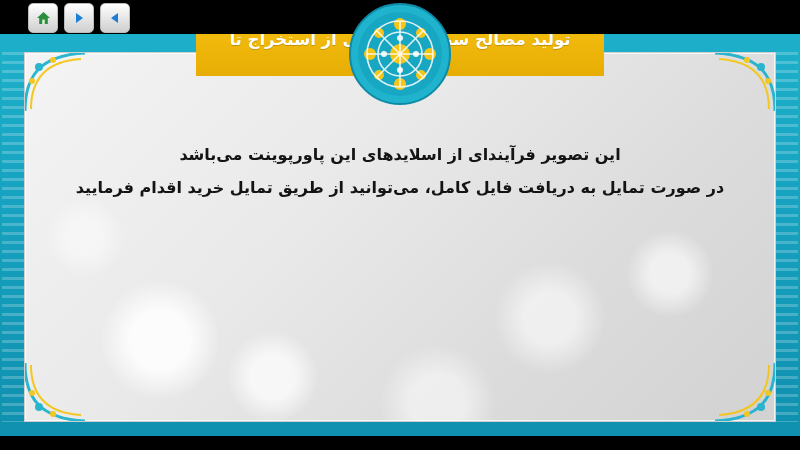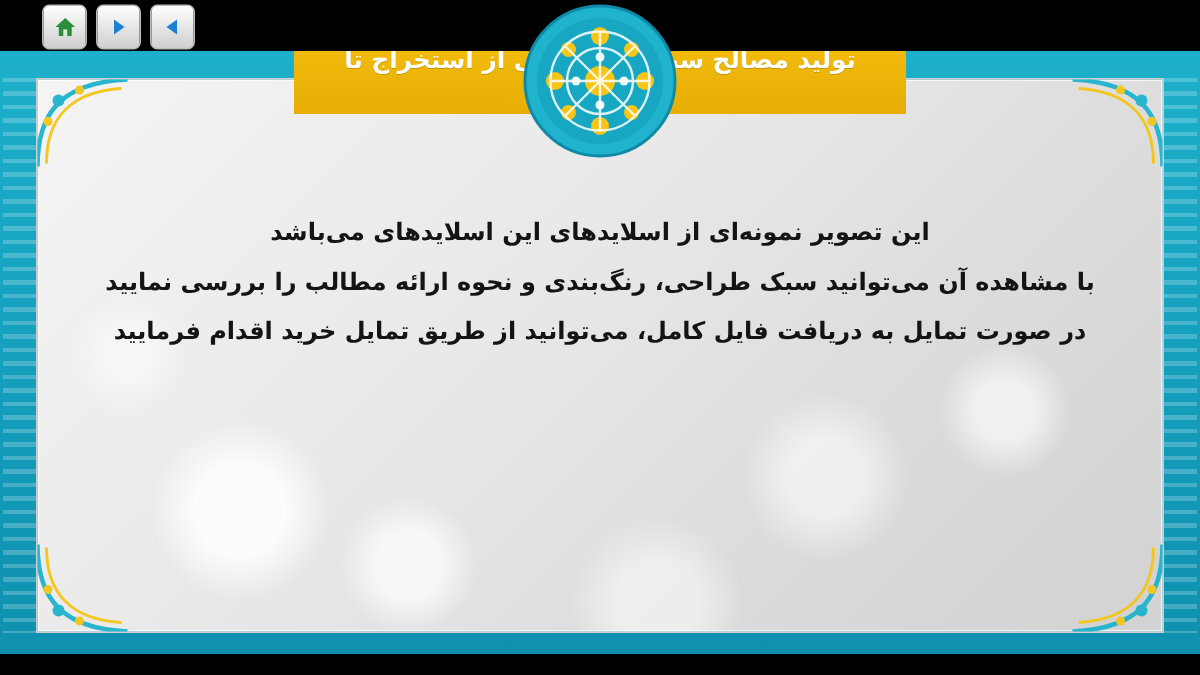--- a/index.html
+++ b/index.html
@@ -277,20 +277,19 @@
       <svg viewBox="0 0 72 62" width="72" height="62">
         <path d="M2 60 C2 24 18 4 62 2" fill="none" stroke="#1fb3cd" stroke-width="3"></path>
         <path d="M8 58 C8 28 24 10 58 8" fill="none" stroke="#f5c518" stroke-width="2"></path>
         <circle cx="16" cy="16" r="4" fill="#1fb3cd"></circle>
         <circle cx="30" cy="9" r="3" fill="#f5c518"></circle>
         <circle cx="9" cy="30" r="3" fill="#f5c518"></circle>
       </svg>
     </div>
 
     <div class="body-text">
-      <p>این تصویر نمونه‌ای از اسلایدهای این اسلایدهای می‌باشد</p>
-      <p>با مشاهده آن می‌توانید سبک طراحی، رنگ‌بندی و نحوه ارائه مطالب را بررسی نمایید</p>
+      <p>این تصویر فرآیند‌ای از اسلایدهای این پاورپوینت می‌باشد</p>
       <p>در صورت تمایل به دریافت فایل کامل، می‌توانید از طریق تمایل خرید اقدام فرمایید</p>
     </div>
   </div>
 
   <div class="frame-dark-bottom"></div>
 </div>
 
 </body></html>

